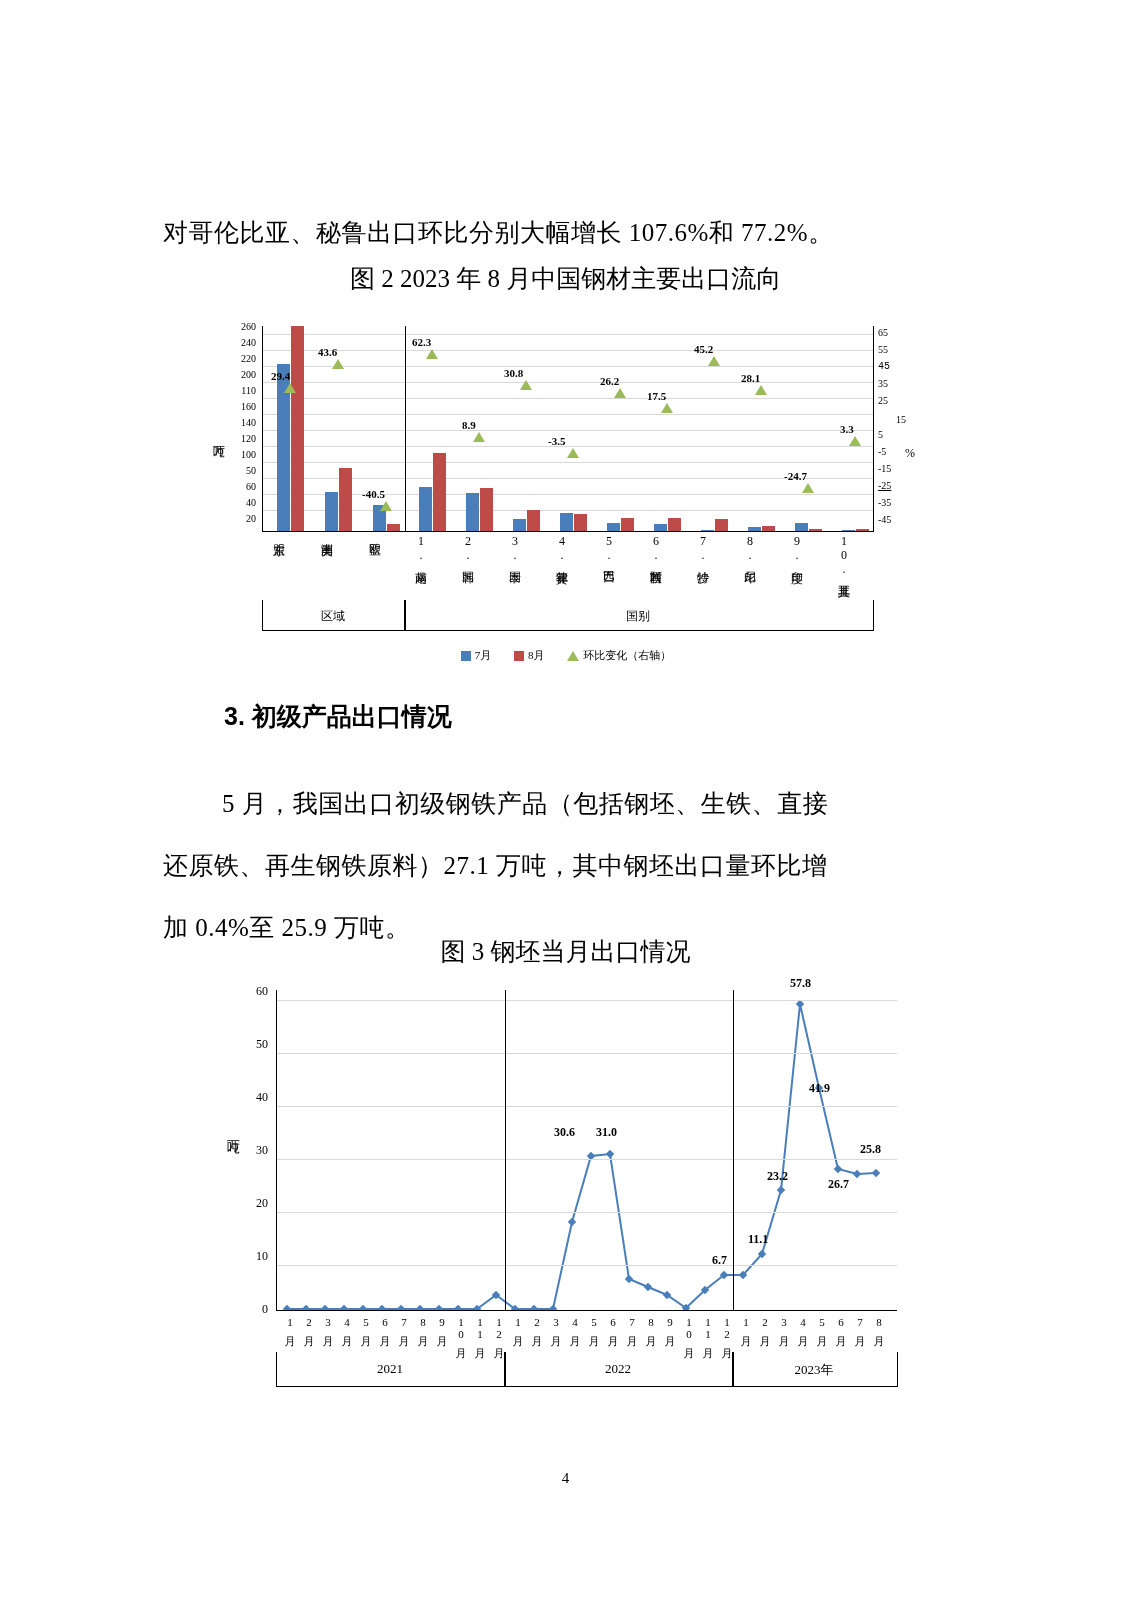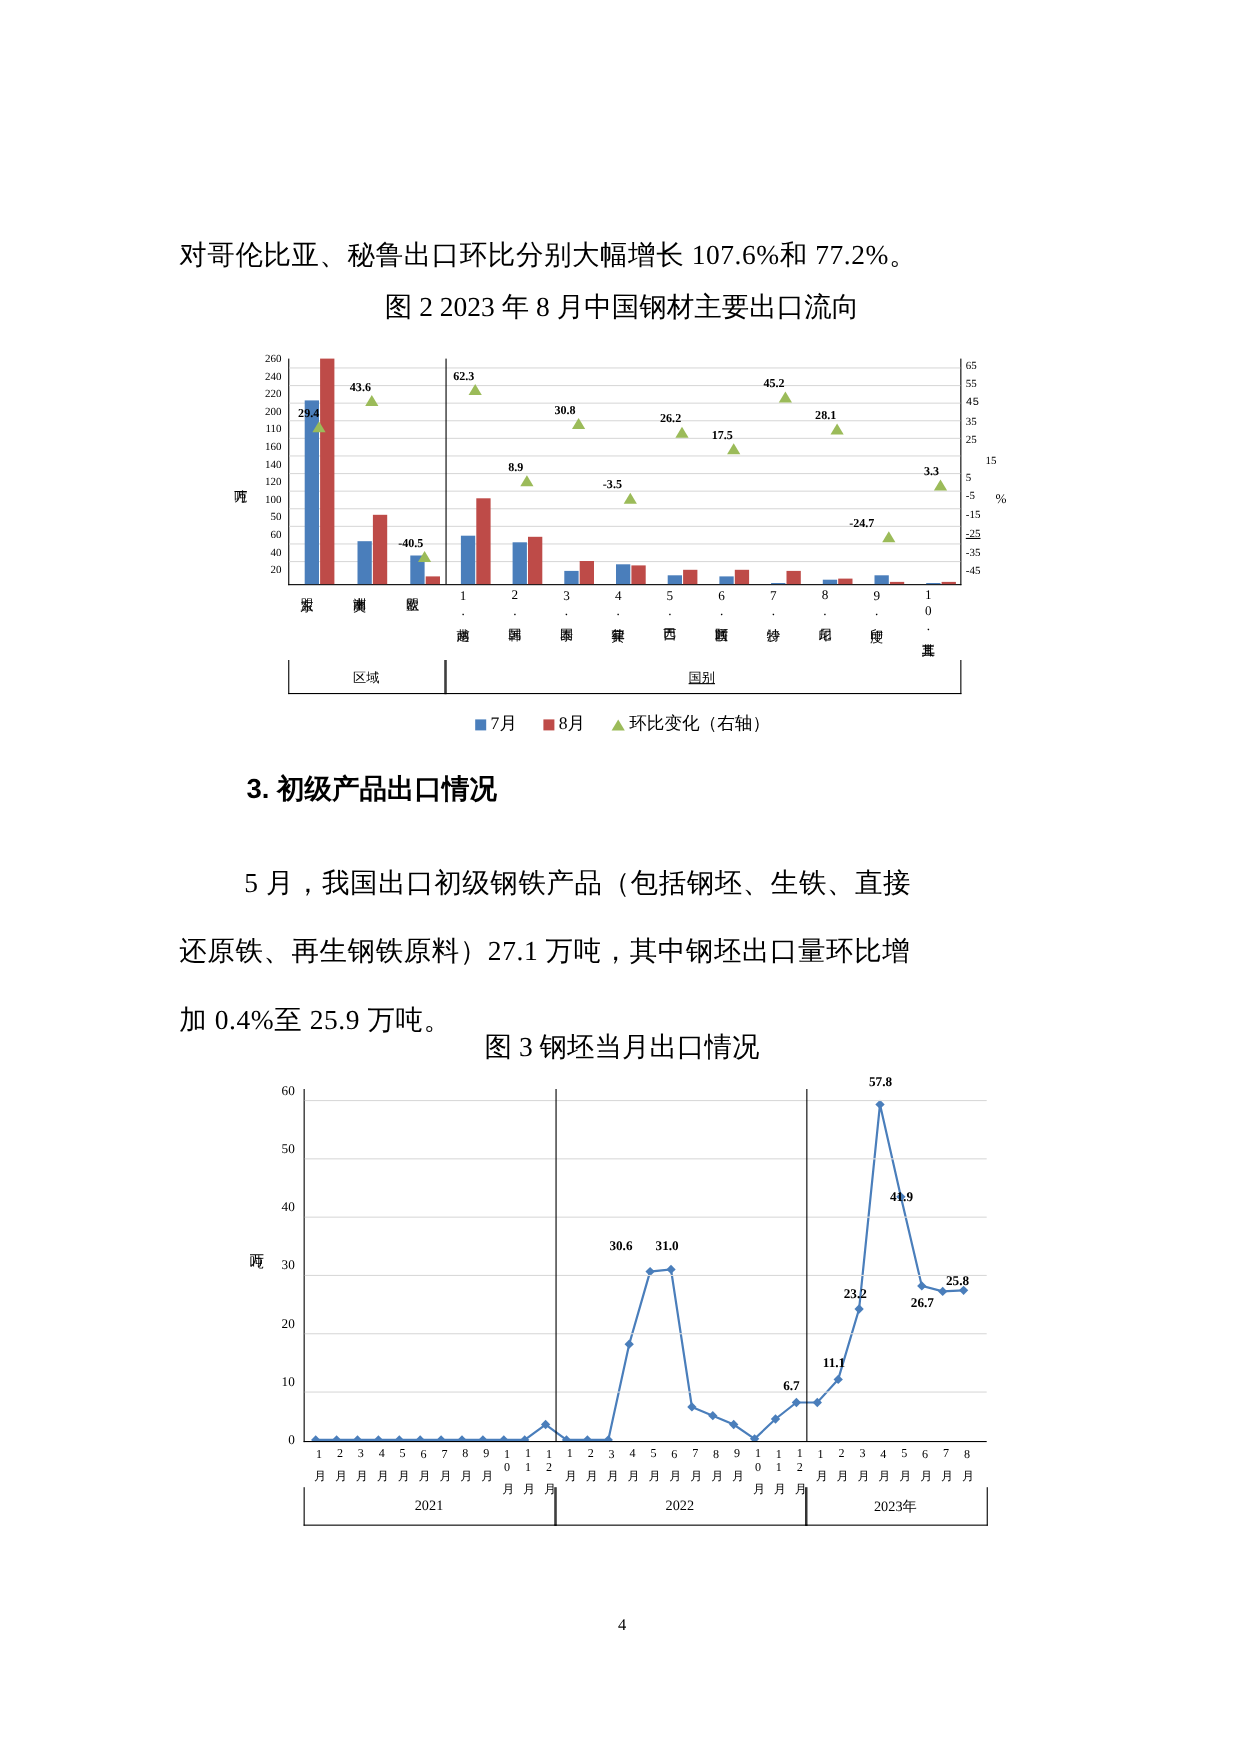--- a/index.html
+++ b/index.html
@@ -45,21 +45,21 @@
     border-right:6px solid transparent;border-bottom:10px solid #9bbb59;
   }
   .c2-dlabel{position:absolute;font-size:11px;font-weight:bold;white-space:nowrap;}
   .c2-cat{
     position:absolute;font-size:12px;writing-mode:vertical-rl;
     text-orientation:upright;letter-spacing:0px;line-height:13px;
   }
   .c2-sep{position:absolute;width:1px;background:#000;}
   .c2-grpbox{position:absolute;border:1px solid #000;border-top:none;height:30px;}
   .c2-grplab{position:absolute;font-size:12px;text-align:center;}
-  .c2-legend{position:absolute;top:330px;left:0;width:740px;text-align:center;font-size:16px;}
+  .c2-legend{position:absolute;top:330px;left:0;width:740px;text-align:center;font-size:11px;}
   .lg-sw{display:inline-block;width:10px;height:10px;vertical-align:middle;margin-right:4px;}
   .lg-tri{
     display:inline-block;width:0;height:0;vertical-align:middle;margin-right:4px;
     border-left:6px solid transparent;border-right:6px solid transparent;border-bottom:10px solid #9bbb59;
   }
   .lg-item{margin:0 10px;}
 
   
   #chart3{position:absolute;left:196px;top:980px;width:740px;height:420px;}
   .c3-plot{position:absolute;left:80px;top:10px;width:620px;height:320px;border-left:1px solid #000;border-bottom:1px solid #000;}
@@ -187,41 +187,41 @@
     <div class="c2-dlabel" style="left:122px;top:28px;">43.6</div>
     <div class="c2-dlabel" style="left:166px;top:170px;">-40.5</div>
     <div class="c2-dlabel" style="left:216px;top:18px;">62.3</div>
     <div class="c2-dlabel" style="left:266px;top:101px;">8.9</div>
     <div class="c2-dlabel" style="left:308px;top:49px;">30.8</div>
     <div class="c2-dlabel" style="left:352px;top:117px;">-3.5</div>
     <div class="c2-dlabel" style="left:404px;top:57px;">26.2</div>
     <div class="c2-dlabel" style="left:451px;top:72px;">17.5</div>
     <div class="c2-dlabel" style="left:498px;top:25px;">45.2</div>
     <div class="c2-dlabel" style="left:545px;top:54px;">28.1</div>
-    <div class="c2-dlabel" style="left:576px;top:152px;">-24.7</div>
+    <div class="c2-dlabel" style="left:588px;top:152px;">-24.7</div>
     <div class="c2-dlabel" style="left:644px;top:105px;">3.3</div>
 
     <div class="c2-cat" style="left:76px;top:216px;">东盟</div>
     <div class="c2-cat" style="left:124px;top:216px;">南美洲</div>
     <div class="c2-cat" style="left:172px;top:216px;">欧盟</div>
     <div class="c2-cat" style="left:218px;top:216px;">1.越南</div>
     <div class="c2-cat" style="left:265px;top:216px;">2.韩国</div>
     <div class="c2-cat" style="left:312px;top:216px;">3.泰国</div>
     <div class="c2-cat" style="left:359px;top:216px;">4.菲律宾</div>
     <div class="c2-cat" style="left:406px;top:216px;">5.巴西</div>
     <div class="c2-cat" style="left:453px;top:216px;">6.阿联酋</div>
     <div class="c2-cat" style="left:500px;top:216px;">7.沙特</div>
     <div class="c2-cat" style="left:547px;top:216px;">8.印尼</div>
     <div class="c2-cat" style="left:594px;top:216px;">9.印度</div>
     <div class="c2-cat" style="left:641px;top:216px;">10.土耳其</div>
 
     <div class="c2-grpbox" style="left:66px;top:282px;width:142px;"></div>
     <div class="c2-grpbox" style="left:208px;top:282px;width:468px;"></div>
     <div class="c2-grplab" style="left:66px;top:290px;width:142px;">区域</div>
-    <div class="c2-grplab" style="left:208px;top:290px;width:468px;text-decoration:underline;">国别</div>
+    <div class="c2-grplab" style="left:208px;top:290px;width:468px;">国别</div>
 
     <div class="c2-legend">
       <span class="lg-item"><span class="lg-sw" style="background:#4a7ebb;"></span><span>7月</span></span>
       <span class="lg-item"><span class="lg-sw" style="background:#be4b48;"></span><span>8月</span></span>
       <span class="lg-item"><span class="lg-tri"></span><span>环比变化（右轴）</span></span>
     </div>
   </div>
 
   <div class="heading" style="left:224px;top:700px;">3. 初级产品出口情况</div>
 
@@ -293,21 +293,21 @@
     </div>
 
     <div class="c3-dlabel" style="left:358px;top:145px;">30.6</div>
     <div class="c3-dlabel" style="left:400px;top:145px;">31.0</div>
     <div class="c3-dlabel" style="left:516px;top:273px;">6.7</div>
     <div class="c3-dlabel" style="left:552px;top:252px;">11.1</div>
     <div class="c3-dlabel" style="left:571px;top:189px;">23.2</div>
     <div class="c3-dlabel" style="left:594px;top:-4px;">57.8</div>
     <div class="c3-dlabel" style="left:613px;top:101px;">41.9</div>
     <div class="c3-dlabel" style="left:632px;top:197px;">26.7</div>
-    <div class="c3-dlabel" style="left:664px;top:177px;">25.8</div>
+    <div class="c3-dlabel" style="left:664px;top:162px;">25.8</div>
 
     <div class="c3-cat" style="left:86px;top:336px;">1月</div>
     <div class="c3-cat" style="left:105px;top:336px;">2月</div>
     <div class="c3-cat" style="left:124px;top:336px;">3月</div>
     <div class="c3-cat" style="left:143px;top:336px;">4月</div>
     <div class="c3-cat" style="left:162px;top:336px;">5月</div>
     <div class="c3-cat" style="left:181px;top:336px;">6月</div>
     <div class="c3-cat" style="left:200px;top:336px;">7月</div>
     <div class="c3-cat" style="left:219px;top:336px;">8月</div>
     <div class="c3-cat" style="left:238px;top:336px;">9月</div>

